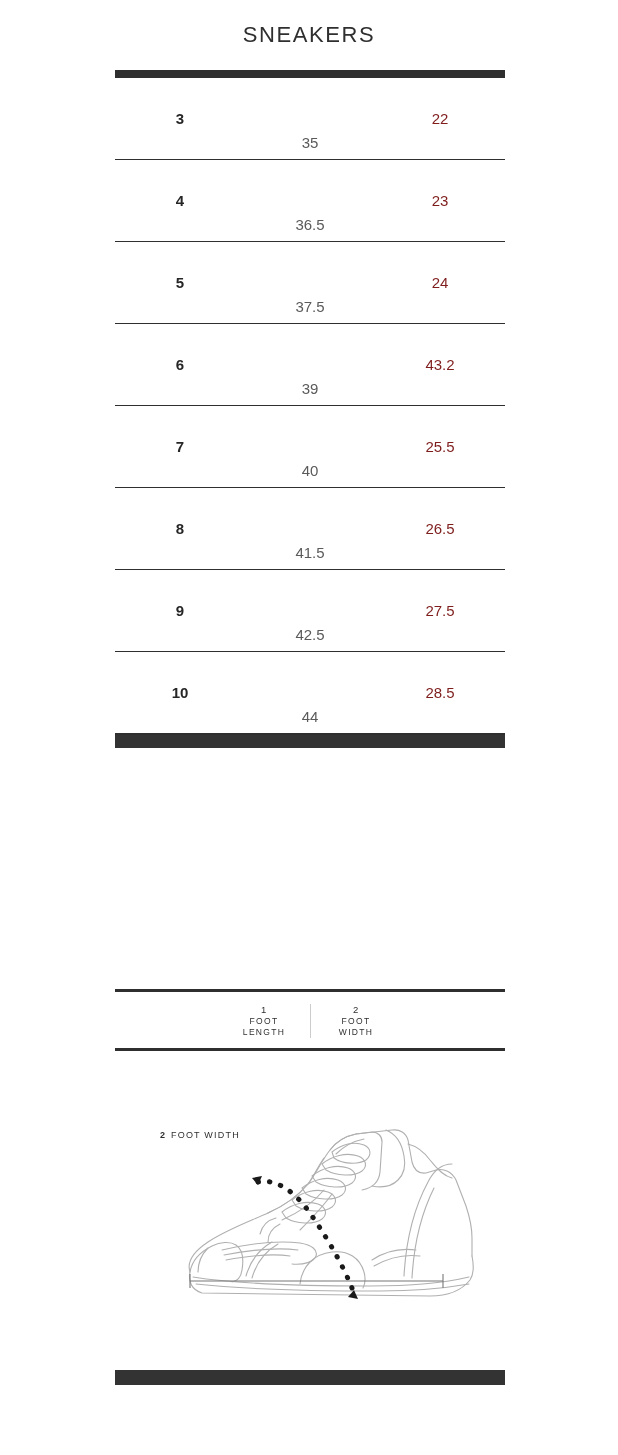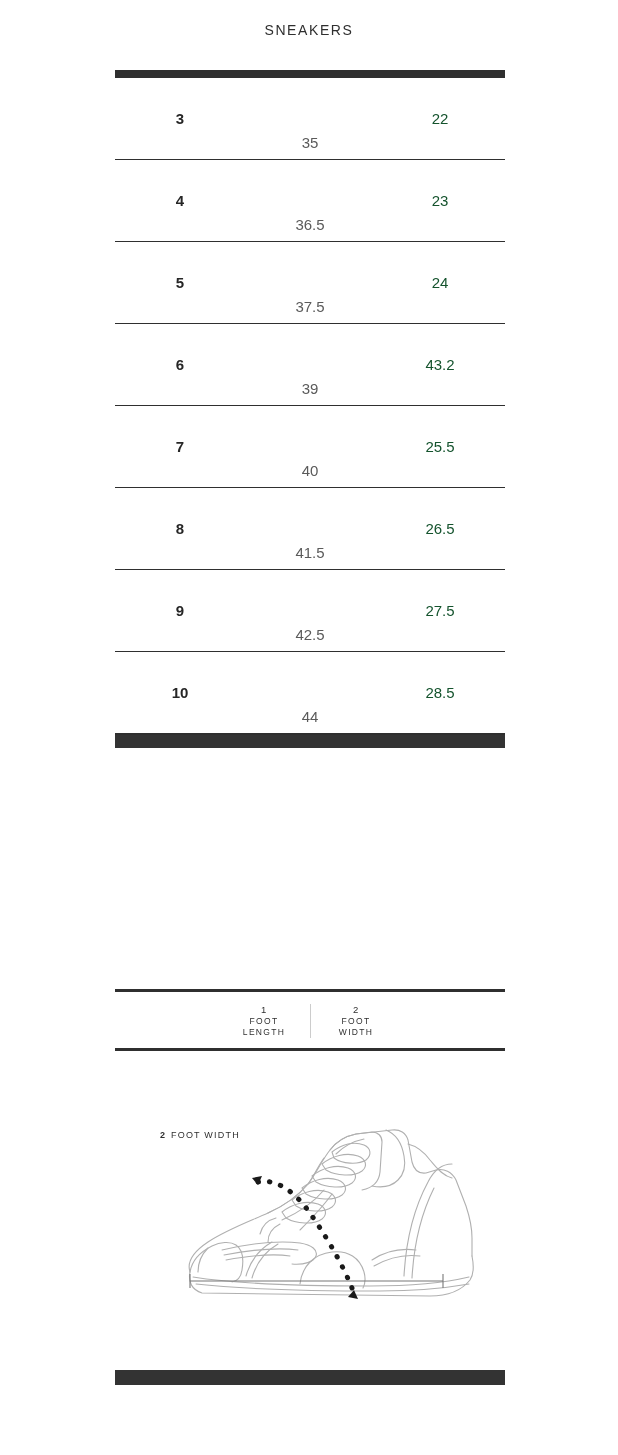--- a/index.html
+++ b/index.html
@@ -7,21 +7,21 @@
     width: 618px; height: 1455px;
     background: #ffffff;
     font-family: "Liberation Sans", sans-serif;
   }
   .page { position: relative; width: 618px; height: 1455px; background: #ffffff; }
 
   
   .title {
     position: absolute; left: 0; top: 22px; width: 618px;
     text-align: center;
-    font-size: 14px; letter-spacing: 1.6px; font-weight: 400;
+    font-size: 22px; letter-spacing: 1.6px; font-weight: 400;
     color: #2f2f2f;
   }
 
   
   .table-wrap { position: absolute; left: 115px; top: 70px; width: 390px; }
 
   .rule-thick { height: 4px; background: #2f2f2f; width: 100%; }
   .rule-thin  { height: 1px; background: #2f2f2f; width: 100%; }
 
   .head-row {
@@ -38,21 +38,21 @@
   .vsep {
     position: absolute; top: 16px; width: 1px; height: 38px; background: #3a3a3a;
   }
   .vsep-1 { left: 130px; }
   .vsep-2 { left: 260px; }
 
   .body-row { height: 81px; display: flex; align-items: center; }
   .cell { text-align: center; font-size: 15px; }
   .cell-us  { width: 130px; font-weight: 700; color: #262626; }
   .cell-eur { width: 130px; font-weight: 400; color: #5a5a5a; margin-top: 48px; }
-  .cell-len { width: 130px; font-weight: 400; color: #14532d; }
+  .cell-len { width: 130px; font-weight: 400; color: #7f1d1d; }
 
   .bar-thick { height: 13px; background: #333333; width: 100%; }
 
   
   .legend-wrap { position: absolute; left: 115px; top: 989px; width: 390px; }
   .legend-rule-top { height: 3px; background: #2f2f2f; width: 100%; }
   .legend-rule-bot { height: 3px; background: #2f2f2f; width: 100%; }
   .legend-body {
     position: relative; height: 56px;
     display: flex; align-items: center; justify-content: center;

